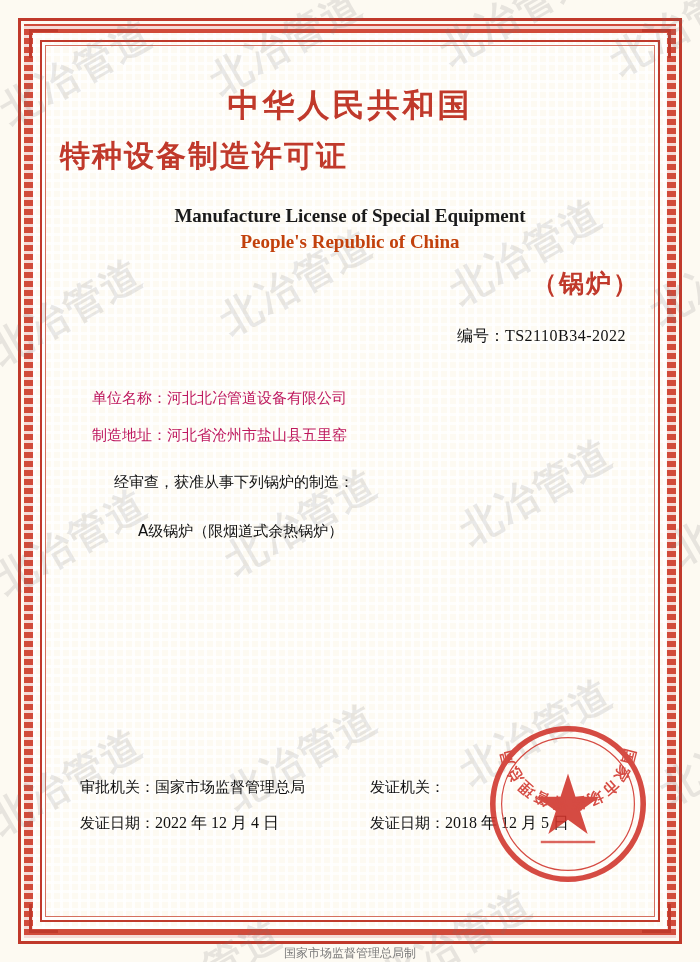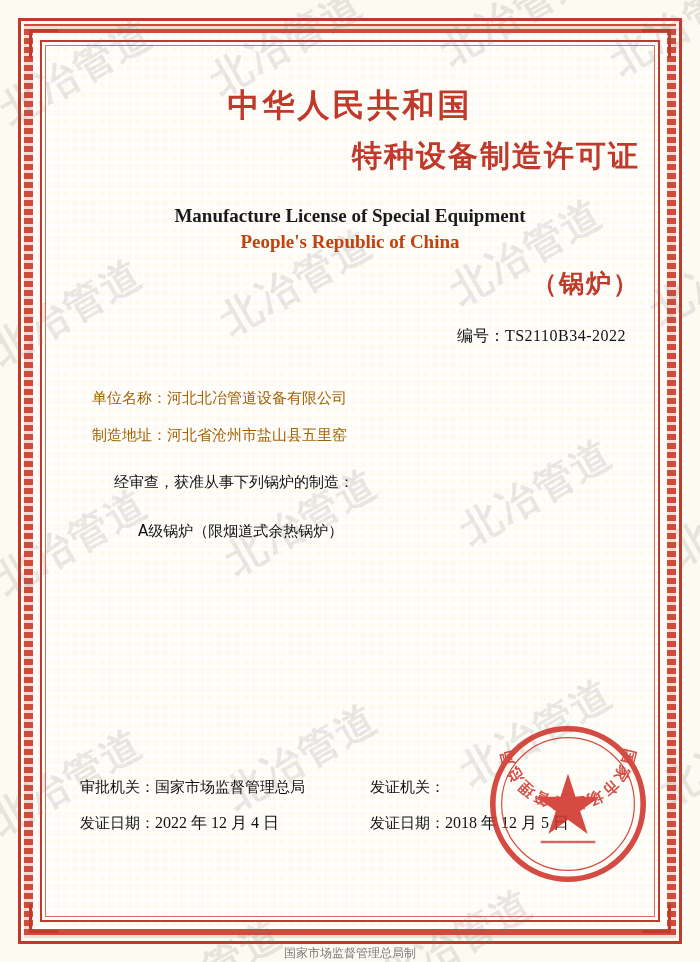--- a/index.html
+++ b/index.html
@@ -126,21 +126,21 @@
   .title-cn1 {
     text-align: center;
     color: #c0392b;
     font-family: "DejaVu Sans", sans-serif;
     font-weight: bold;
     font-size: 32px;
     letter-spacing: 3px;
     margin-top: 24px;
   }
   .title-cn2 {
-    text-align: right;
+    text-align: left;
     color: #c0392b;
     font-family: "DejaVu Sans", sans-serif;
     font-weight: bold;
     font-size: 30px;
     letter-spacing: 2px;
     margin-top: 8px;
   }
   .title-en1 {
     text-align: center;
     color: #1a1a1a;
@@ -178,21 +178,21 @@
   .serial-row .serial-value {
     font-family: "Liberation Serif", serif;
     letter-spacing: 0.5px;
   }
 
   .fields {
     margin-top: 42px;
     padding-left: 32px;
     font-family: "DejaVu Sans", sans-serif;
     font-size: 15px;
-    color: #a16207;
+    color: #be185d;
   }
   .field-line {
     margin-bottom: 18px;
     white-space: nowrap;
   }
   .field-label { }
   .field-value { }
 
   .statement {
     margin-top: 28px;

